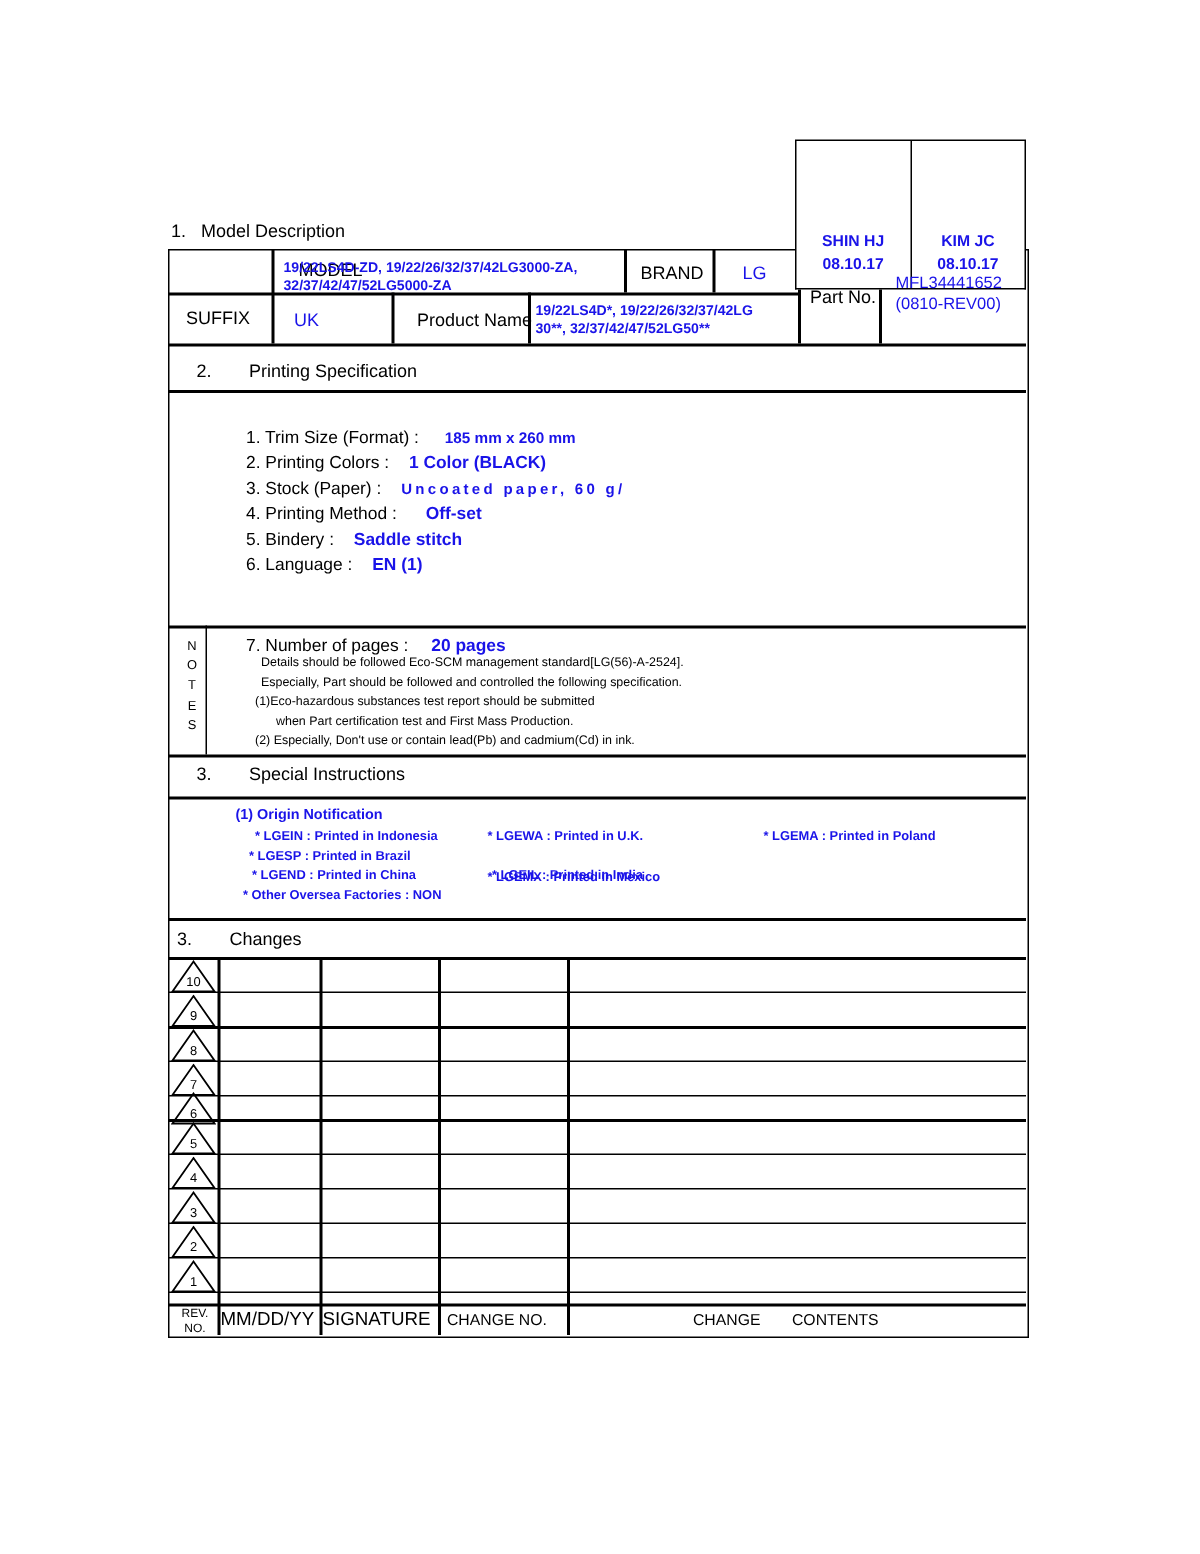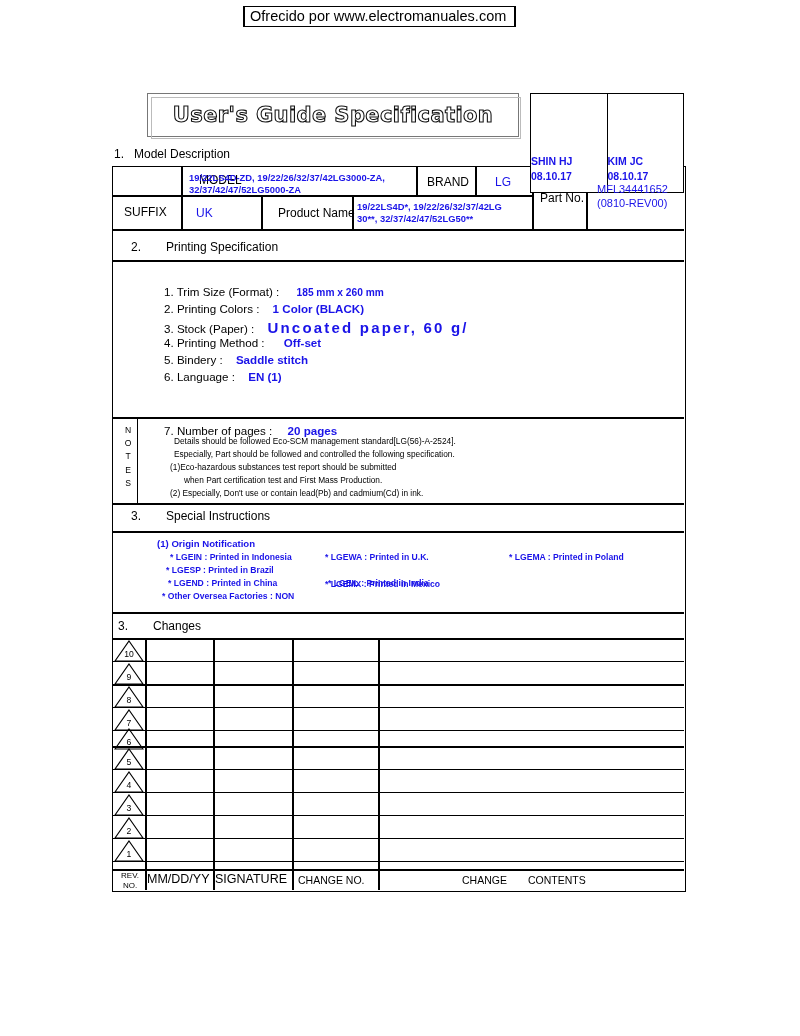--- a/index.html
+++ b/index.html
@@ -66,21 +66,21 @@
     display:flex;
   }
   .approval .cell{flex:1;}
   .approval .cell+.cell{border-left:1.6px solid #000;}
   .approval2{
     position:absolute;left:530px;top:146px;width:152px;height:46px;
     border:1.6px solid #000;border-top:none;background:#fff;z-index:3;
     display:flex;
   }
   .approval2 .cell{flex:1;display:flex;flex-direction:column;
-    justify-content:center;
+    align-items:center;justify-content:center;
     font-size:10.5px;font-weight:700;color:#1a13e8;line-height:1.45;}
   .approval2 .cell+.cell{border-left:1.6px solid #000;}
 
   
   .blue{color:#1a13e8;}
 
   
   .frame{
     position:absolute;left:112px;top:166px;width:572px;height:724px;
     border:1.8px solid #000;background:transparent;z-index:2;
@@ -99,21 +99,21 @@
   .sec-title{font-size:12px;}
 
   
   .t-head{font-size:12px;}
   .t-val{font-size:9.4px;font-weight:700;line-height:1.3;}
 
   
   .spec-line{position:absolute;font-size:11.6px;white-space:nowrap;z-index:3;}
   .spec-val{color:#1a13e8;font-weight:700;}
   .spec-val.small{font-size:10.2px;}
-  .spec-val.wide{font-size:15px;letter-spacing:2.2px;}
+  .spec-val.wide{font-size:10px;letter-spacing:2.2px;}
 
   
   .notes-letters{
     position:absolute;left:120px;top:424px;width:16px;
     font-size:8.6px;text-align:center;line-height:13.2px;z-index:3;
   }
   .note-line{position:absolute;font-size:8.3px;white-space:nowrap;z-index:3;}
 
   
   .org{position:absolute;font-size:8.6px;color:#1a13e8;font-weight:700;white-space:nowrap;z-index:3;}
@@ -131,25 +131,21 @@
   .foot{position:absolute;font-size:12.5px;white-space:nowrap;z-index:3;}
   .foot.sm{font-size:10.5px;}
   .foot.rev{font-size:8px;text-align:center;line-height:9.5px;width:30px;}
 </style>
 </head>
 <body>
 
 <div class="page">
 
 
-  <div class="banner">Ofrecido por www.electromanuales.com</div>
-
-  <div class="title-box">
-    <div class="title-text">User's Guide Specification</div>
-  </div>
+
 
   <div class="approval">
     <div class="cell"></div>
     <div class="cell"></div>
   </div>
   <div class="approval2">
     <div class="cell">
       <span>SHIN HJ</span>
       <span>08.10.17</span>
     </div>

